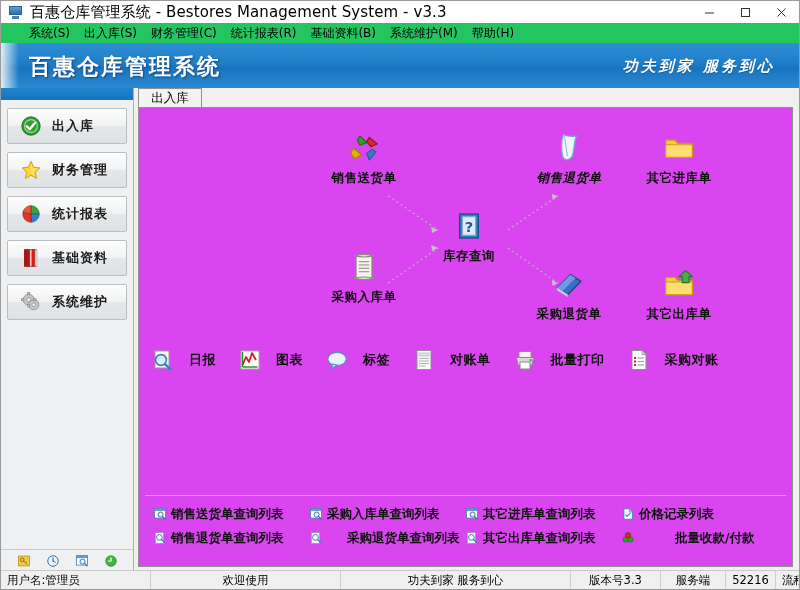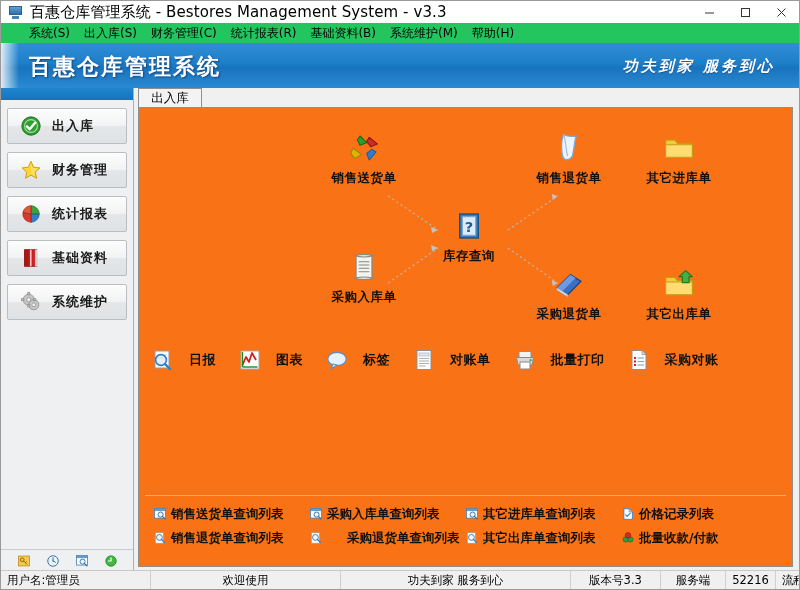--- a/index.html
+++ b/index.html
@@ -219,21 +219,21 @@
     color: #000;
     box-sizing: border-box;
     cursor: default;
   }
   .tabpanel {
     position: absolute;
     left: 4px;
     top: 19px;
     right: 6px;
     bottom: 4px;
-    background: #f97316;
+    background: #d946ef;
     border: 1px solid #8f8f8f;
     box-sizing: border-box;
   }
 
   .canvas {
     position: absolute;
     left: 0; top: 0; right: 0;
     height: 310px;
   }
   .node {
@@ -505,21 +505,21 @@
               <div class="glyph">
                 <svg width="32" height="32" viewBox="0 0 24 24">
                   <path d="M16 4 L22 9 L17 11 L14 7 Z" fill="#cf2b2b" stroke="#8d1616" stroke-width="0.8" stroke-linejoin="round"></path>
                   <path d="M9 3 L14 8 L9 10 L7 6 Z" fill="#2f9e2f" stroke="#166e16" stroke-width="0.8" stroke-linejoin="round"></path>
                   <path d="M21 15 L16 21 L14 16 L18 13 Z" fill="#2f7fc6" stroke="#1d5e96" stroke-width="0.8" stroke-linejoin="round"></path>
                   <path d="M4 12 L10 17 L5 20 L2 16 Z" fill="#e0b300" stroke="#a37f00" stroke-width="0.8" stroke-linejoin="round"></path>
                 </svg>
               </div>
               <div class="cap">销售送货单</div>
             </div>
-            <div class="node" style="left: 385px; top: 22px;">
+            <div class="node" style="left: 385px; top: 22px; font-style: italic;">
               <div class="glyph">
                 <svg width="32" height="32" viewBox="0 0 24 24">
                   <path d="M8 2 C6 6 6 14 7.5 19 C9 22 13 21 14.5 18 C16 13 16 6 17.5 3 C14 3.5 10 3 8 2 Z" fill="#eef4fb" stroke="#7aa7cf" stroke-width="1"></path>
                   <path d="M8 2 C9.5 5 9.5 13 11 18" fill="none" stroke="#9cc0e0" stroke-width="0.9"></path>
                 </svg>
               </div>
               <div class="cap">销售退货单</div>
             </div>
             <div class="node" style="left: 495px; top: 22px;">
               <div class="glyph">
@@ -705,21 +705,21 @@
               <span class="lt">采购退货单查询列表</span>
             </div>
             <div class="link" style="width: 150px;">
               <span class="li"><svg width="14" height="14" viewBox="0 0 24 24">
                   <rect x="4" y="3" width="14" height="18" fill="#fbfbfb" stroke="#9a9a9a" stroke-width="1.2"></rect>
                   <circle cx="11" cy="11" r="5" fill="#e8f1fa" fill-opacity="0.8" stroke="#3b79b5" stroke-width="1.6"></circle>
                   <line x1="14.6" y1="14.6" x2="19.5" y2="19.5" stroke="#3b79b5" stroke-width="2.2" stroke-linecap="round"></line>
                 </svg></span>
               <span class="lt">其它出库单查询列表</span>
             </div>
-            <div class="link" style="width: auto;">
+            <div class="link" style="width: auto; gap: 36px;">
               <span class="li"><svg width="14" height="14" viewBox="0 0 24 24">
                   <circle cx="8" cy="14.5" r="4.6" fill="#2f9e3a" stroke="#166e20" stroke-width="1"></circle>
                   <circle cx="16" cy="14.5" r="4.6" fill="#2f9e3a" stroke="#166e20" stroke-width="1"></circle>
                   <circle cx="12" cy="7.5" r="4.8" fill="#d02a2a" stroke="#8d1212" stroke-width="1"></circle>
                 </svg></span>
               <span class="lt">批量收款/付款</span>
             </div>
           </div>
       </div>
     </div>

